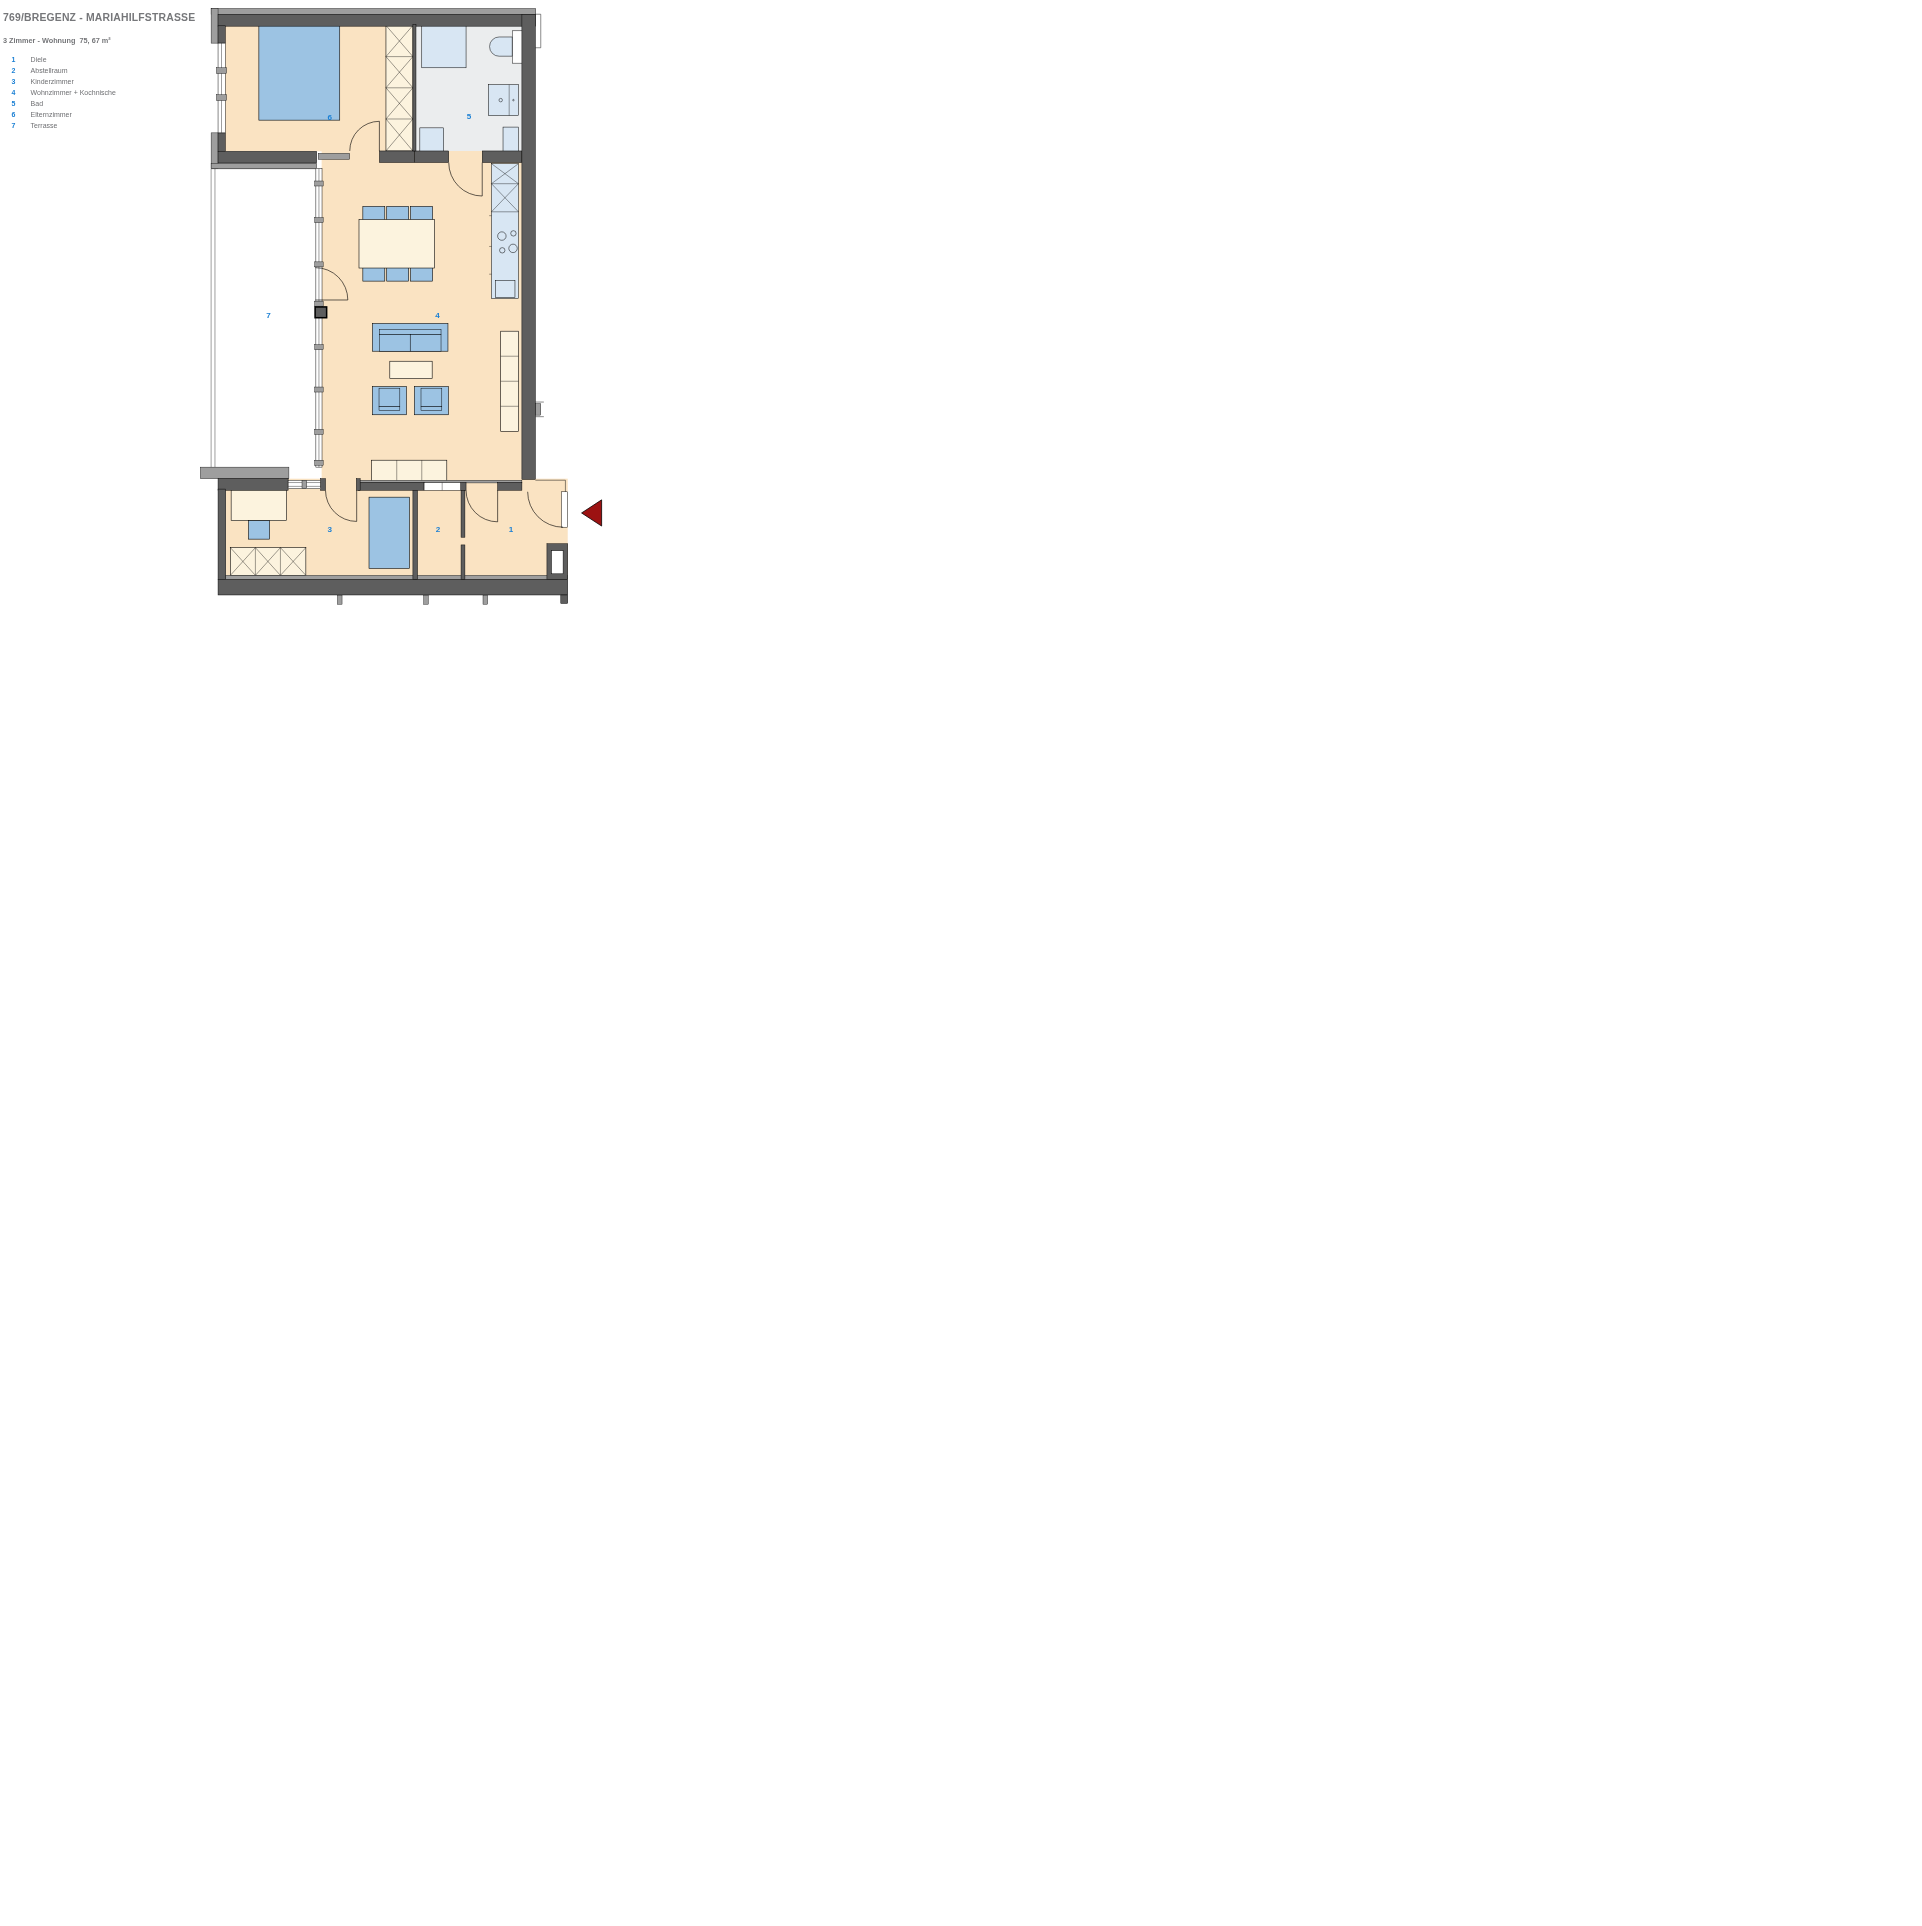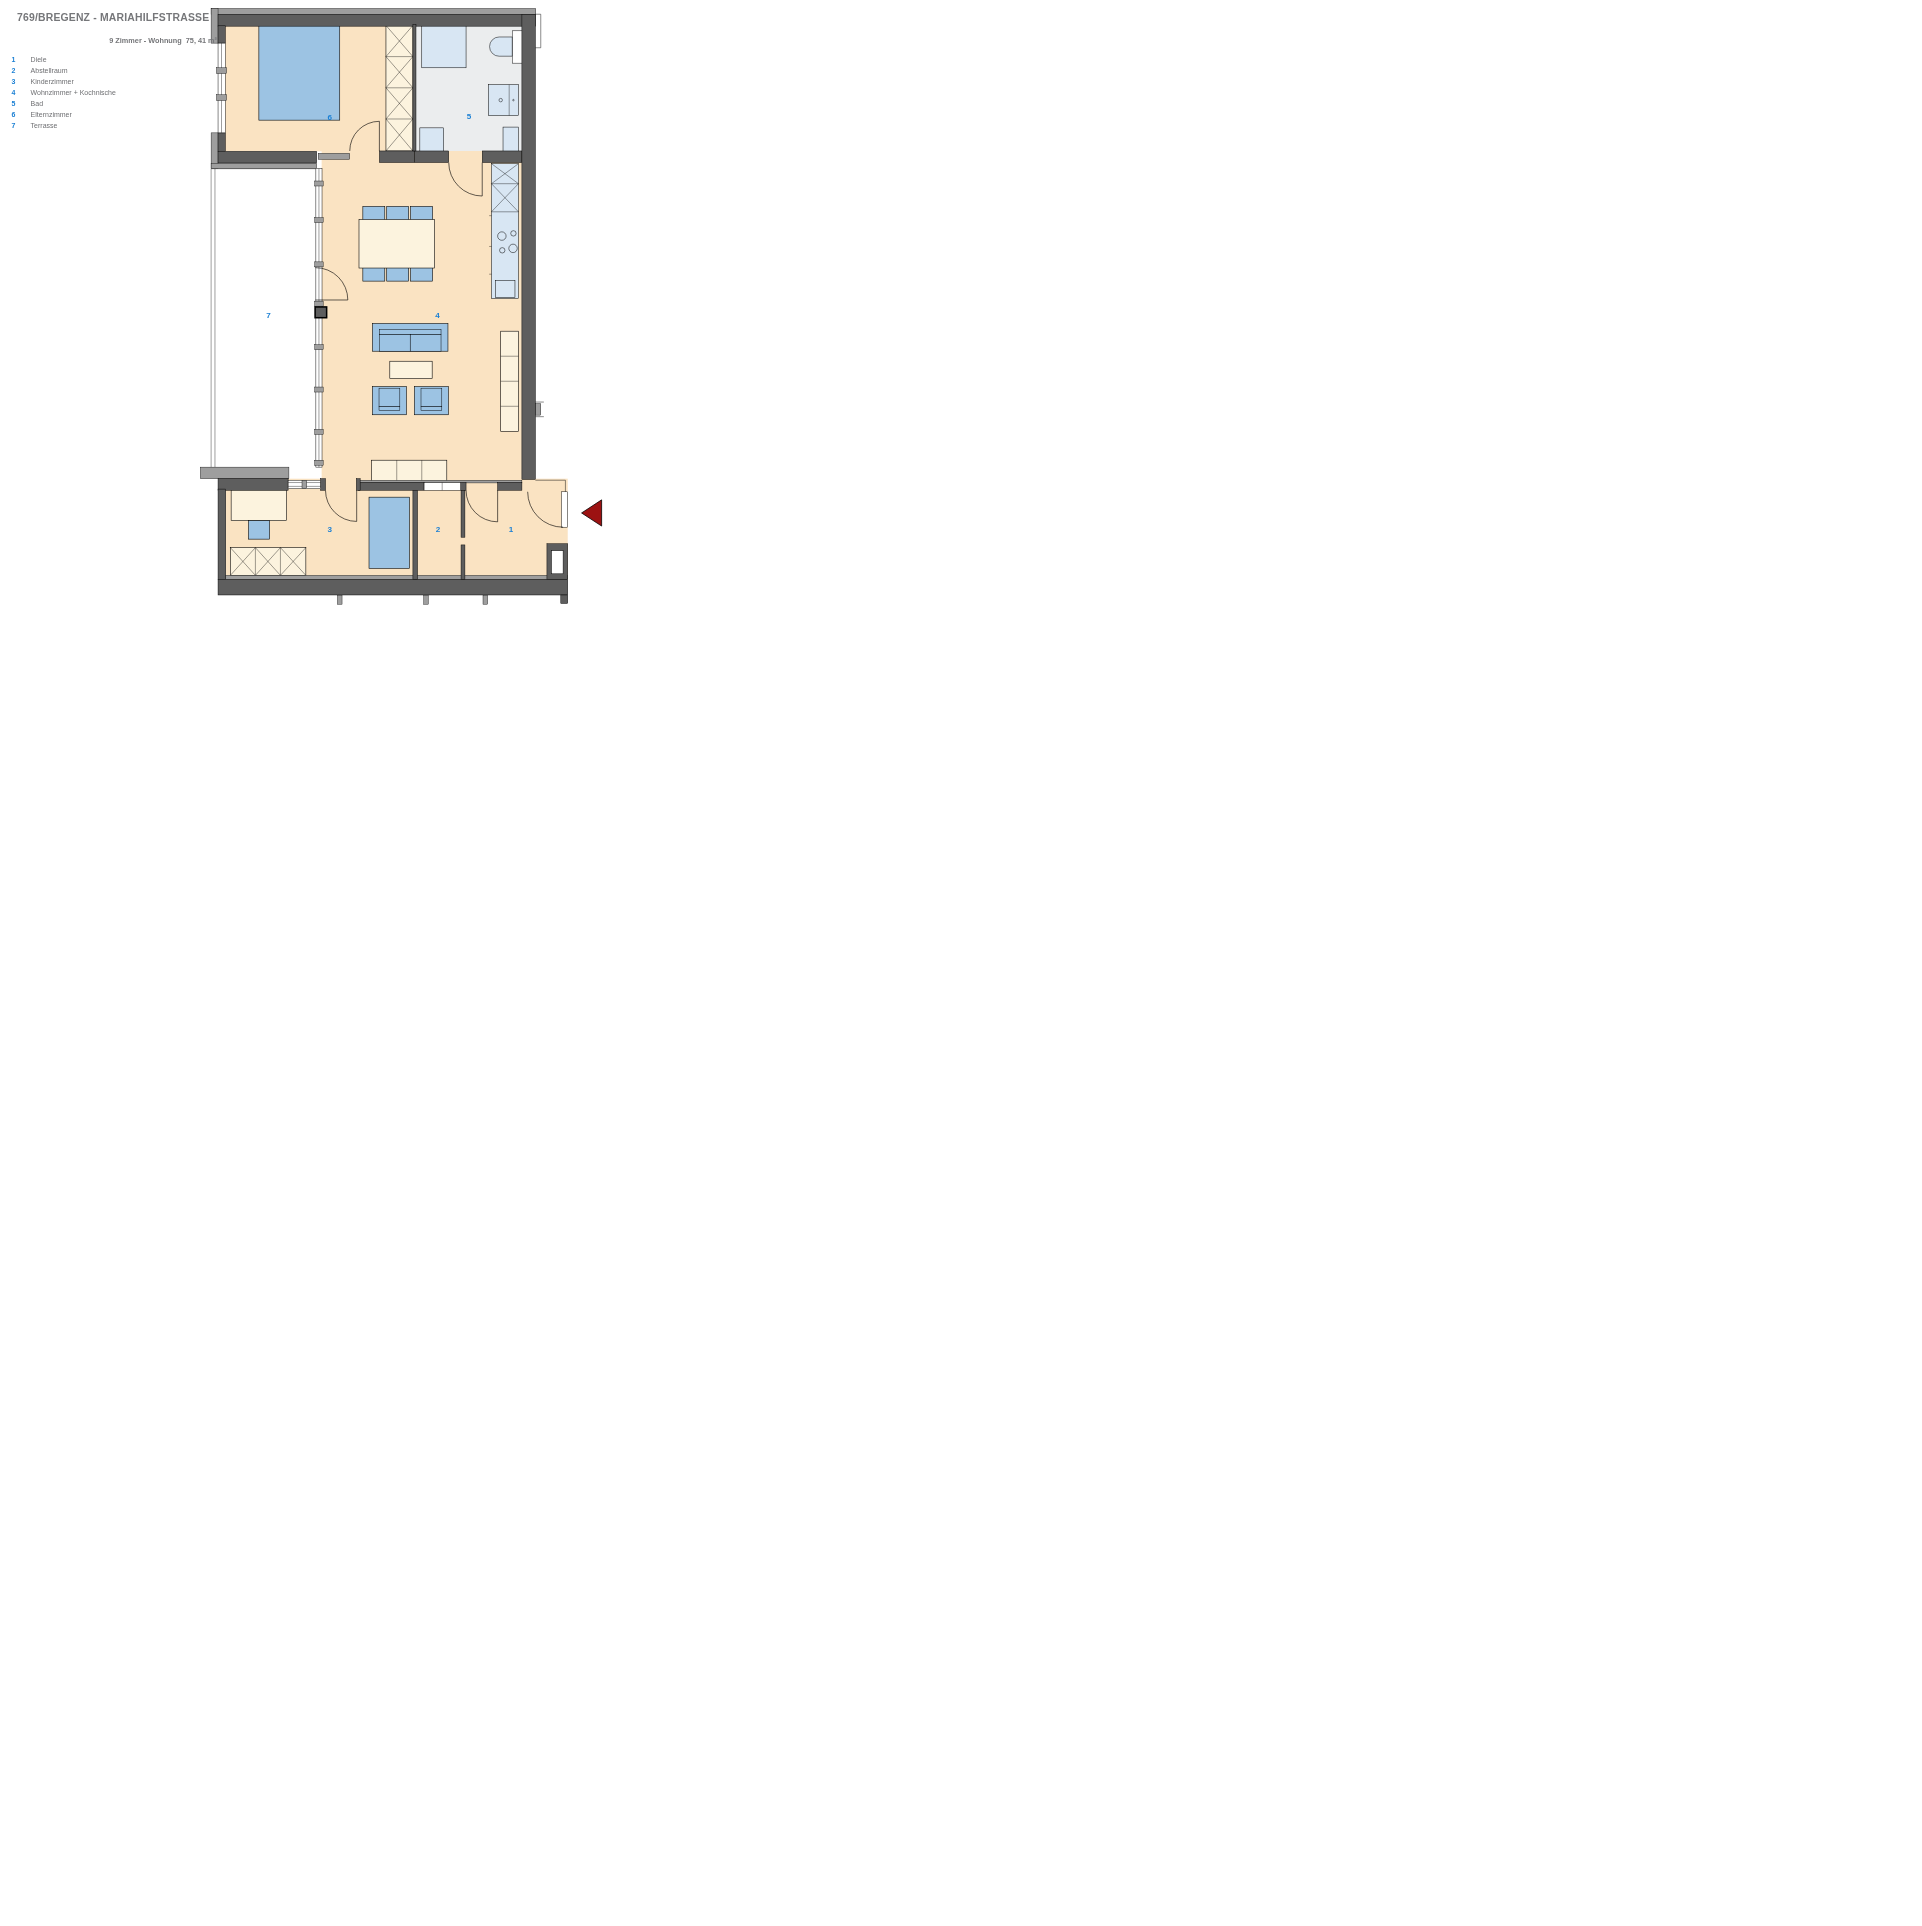--- a/index.html
+++ b/index.html
@@ -1,19 +1,19 @@
 <!DOCTYPE html>
 <html style="font-size:6.2px"><head>
 <meta charset="utf-8">
 <style>
   html,body{margin:0;padding:0;background:#ffffff;}
   body{font-family:"Liberation Sans", sans-serif;}
   #stage{position:relative;width:604px;height:605px;background:#fff;overflow:hidden;}
   #plan-svg{position:absolute;left:0;top:0;}
-  .hdr{position:absolute;left:17px;top:10.8px;width:200px;text-align:right;}
+  .hdr{position:absolute;left:3px;top:10.8px;width:200px;}
   .title{font-size:11.2px;font-weight:bold;color:#76777a;letter-spacing:0.2px;
          transform:scaleX(.93);transform-origin:left top;white-space:nowrap;}
   .subtitle{margin-top:13px;font-size:7.3px;font-weight:bold;color:#76777a;white-space:pre;}
   .legend{position:absolute;left:11.6px;top:54px;width:162px;}
   .lrow{display:flex;line-height:11px;font-size:7px;}
   .lnum{width:19px;color:#1c80d4;font-weight:bold;}
   .llab{color:#6f7073;}
   text.room-num{fill:#1c80d4;font-weight:bold;font-size:21px;font-family:"Liberation Sans",sans-serif;text-anchor:middle;}
   .wall{fill:#5e5e5e;stroke:#000;stroke-width:1.2;}
   .lwall{fill:#9e9e9e;stroke:#000;stroke-width:1;}
@@ -226,21 +226,21 @@
       <text class="room-num" x="856" y="1381">3</text>
       <text class="room-num" x="1136" y="825">4</text>
       <text class="room-num" x="1218" y="310">5</text>
       <text class="room-num" x="856" y="312">6</text>
       <text class="room-num" x="697" y="827">7</text>
     </g>
   </svg>
 
   <div class="hdr">
     <div class="title">769/BREGENZ - MARIAHILFSTRASSE</div>
-    <div class="subtitle">9 Zimmer - Wohnung  75, 41 m²</div>
+    <div class="subtitle">3 Zimmer - Wohnung  75, 67 m²</div>
   </div>
 
   <div class="legend">
     <div class="lrow">
       <span class="lnum">1</span>
       <span class="llab">Diele</span>
     </div>
     <div class="lrow">
       <span class="lnum">2</span>
       <span class="llab">Abstellraum</span>

